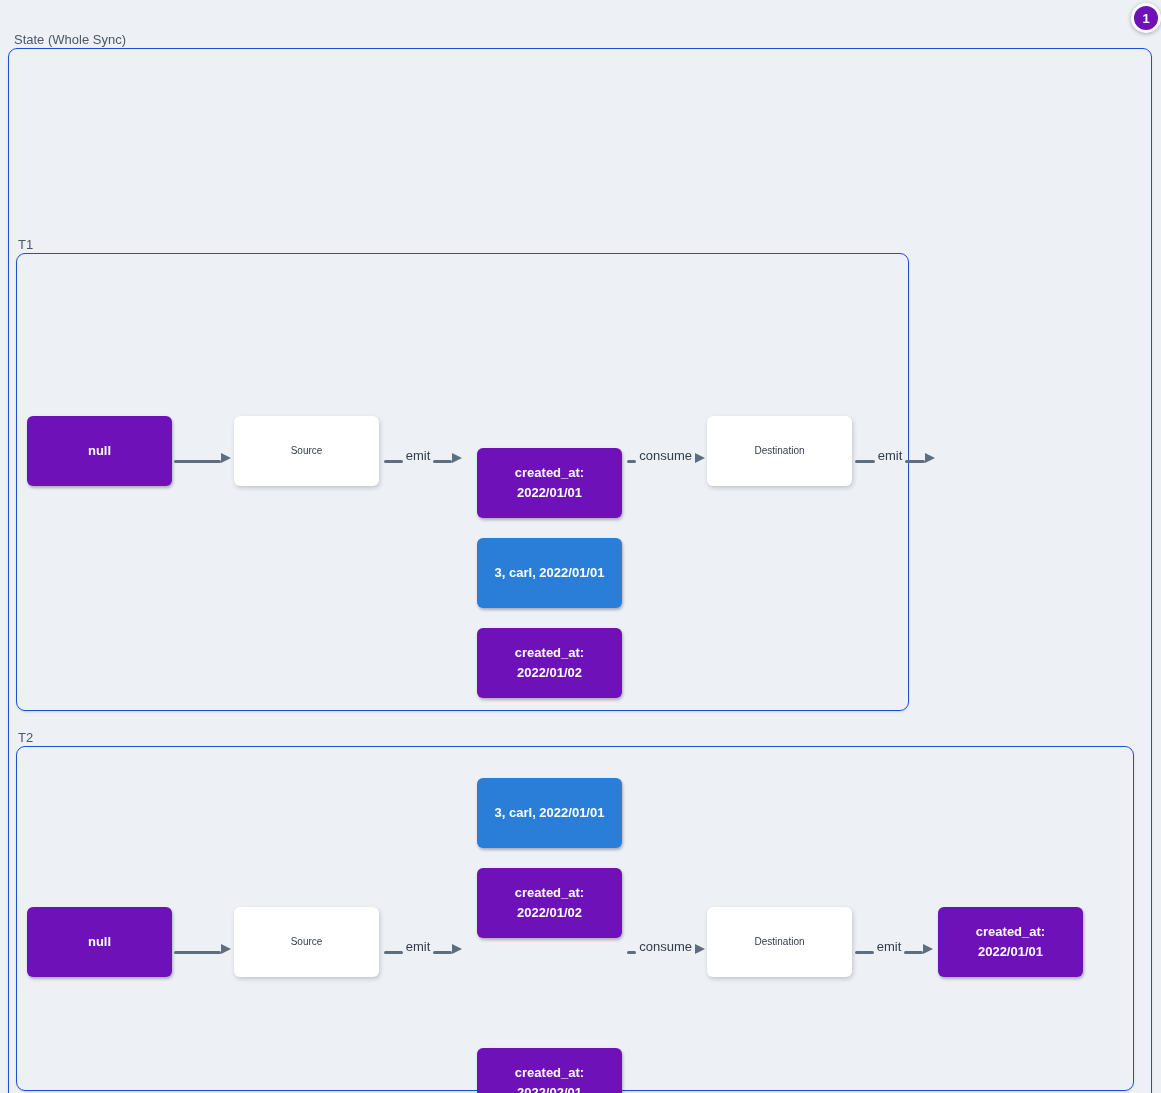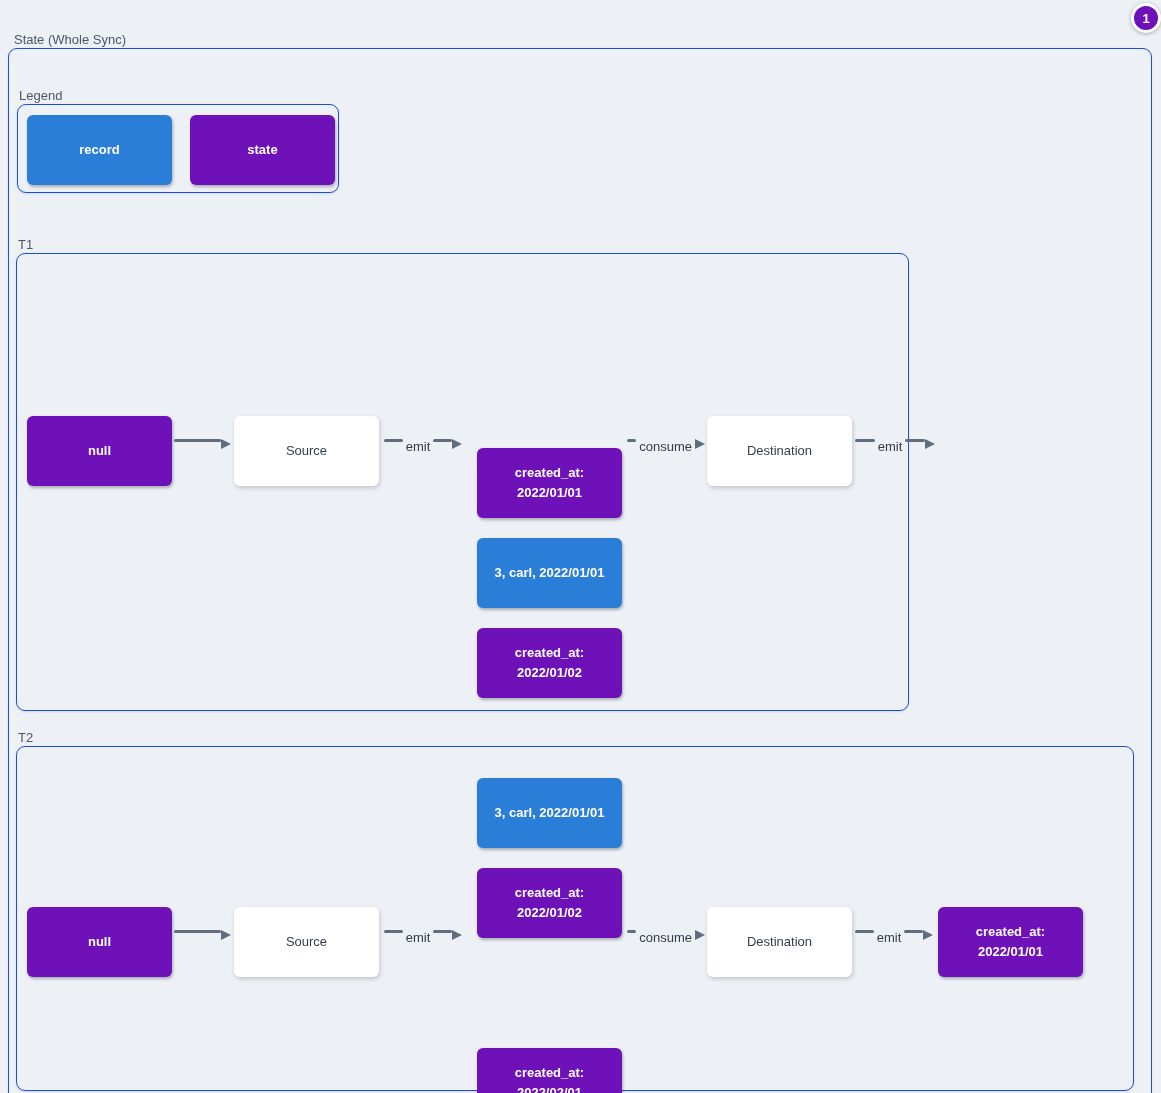--- a/index.html
+++ b/index.html
@@ -9,49 +9,44 @@
   
   .gbox{position:absolute;border:1px solid #1d4ed8;border-radius:9px;box-shadow:0 1px 2px rgba(120,135,160,.22);box-sizing:border-box;margin-top:28px;}
   .gbox-label{position:absolute;top:-17px;left:1px;font-size:13px;color:#4c5765;white-space:nowrap;}
 
   
   .node{position:absolute;width:145px;height:70px;border-radius:6px;display:flex;align-items:center;justify-content:center;
         text-align:center;font-size:13px;line-height:1.55;white-space:pre-line;padding:0 6px;box-sizing:border-box;
         box-shadow:1px 2px 3px rgba(45,45,70,.35);}
   .node.record{background:var(--record,#2b7ed8);color:#fff;font-weight:700;}
   .node.state{background:var(--state,#6e11b8);color:#fff;font-weight:700;}
-  .node.plain{background:#ffffff;color:#333e4a;font-weight:400;font-size:13px;box-shadow:1px 2px 4px rgba(45,45,70,.22);}
+  .node.plain{background:#ffffff;color:#333e4a;font-weight:400;font-size:10px;box-shadow:1px 2px 4px rgba(45,45,70,.22);}
 
   
-  .edge{position:absolute;display:flex;align-items:flex-start;height:24px;box-sizing:border-box;}
+  .edge{position:absolute;display:flex;align-items:flex-end;height:24px;box-sizing:border-box;}
   .edge .line{height:3px;background:var(--edge,#5f6e7e);border-radius:2px;flex:1;min-width:8px;}
   .edge .head{width:0;height:0;border-top:5px solid transparent;border-bottom:5px solid transparent;
               border-left:10px solid var(--edge,#5f6e7e);flex:0 0 auto;}
   .edge .elabel{font-size:13px;color:#323d49;padding:0 3px;white-space:nowrap;flex:0 0 auto;}
 
   
   .badge{position:absolute;width:24px;height:24px;border-radius:50%;background:var(--state,#6e11b8);
          border:3px solid #ffffff;color:#fff;font-size:13px;font-weight:700;display:flex;align-items:center;
          justify-content:center;box-shadow:0 1px 4px rgba(0,0,0,.3);z-index:5;}
 </style>
 </head>
 <body style="background: rgb(237, 240, 245);">
 
 <div class="canvas">
 
   <div class="badge" style="left:1131px;top:3px;">1</div>
 
   <div class="gbox" style="left:8px;top:20px;width:1144px;height:1062px;">
     <span class="gbox-label" style="left:5px;">State (Whole Sync)</span>
 
-    <div class="gbox" style="left:8px;top:27px;width:322px;height:89px;">
-      <span class="gbox-label">Legend</span>
-      <div class="node record" style="left:9px;top:10px;">record</div>
-      <div class="node state" style="left:172px;top:10px;">state</div>
-    </div>
 
     <div class="gbox" style="left:7px;top:176px;width:893px;height:458px;">
       <span class="gbox-label">T1</span>
 
       <div class="node state" style="left:10px;top:162px;">null</div>
 
       <div class="edge" style="left:157px;top:185px;width:57px;">
         <span class="line"></span>
         <span class="head"></span>
       </div>

